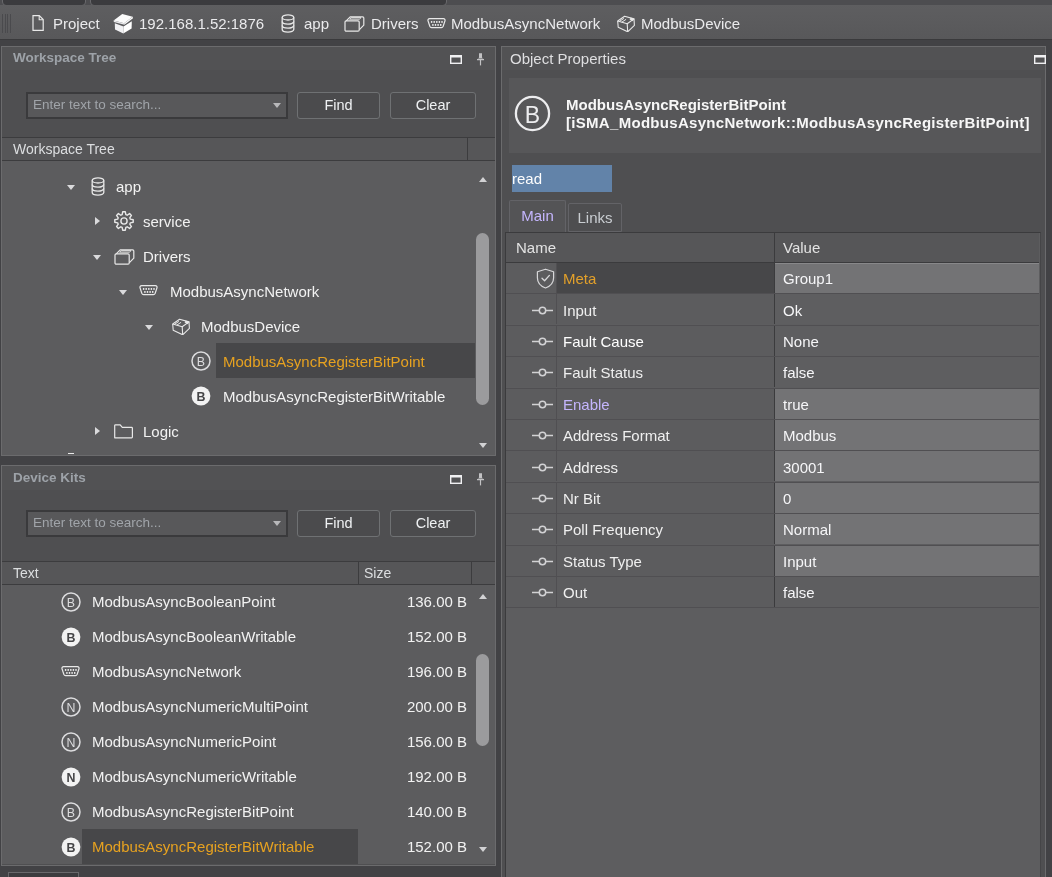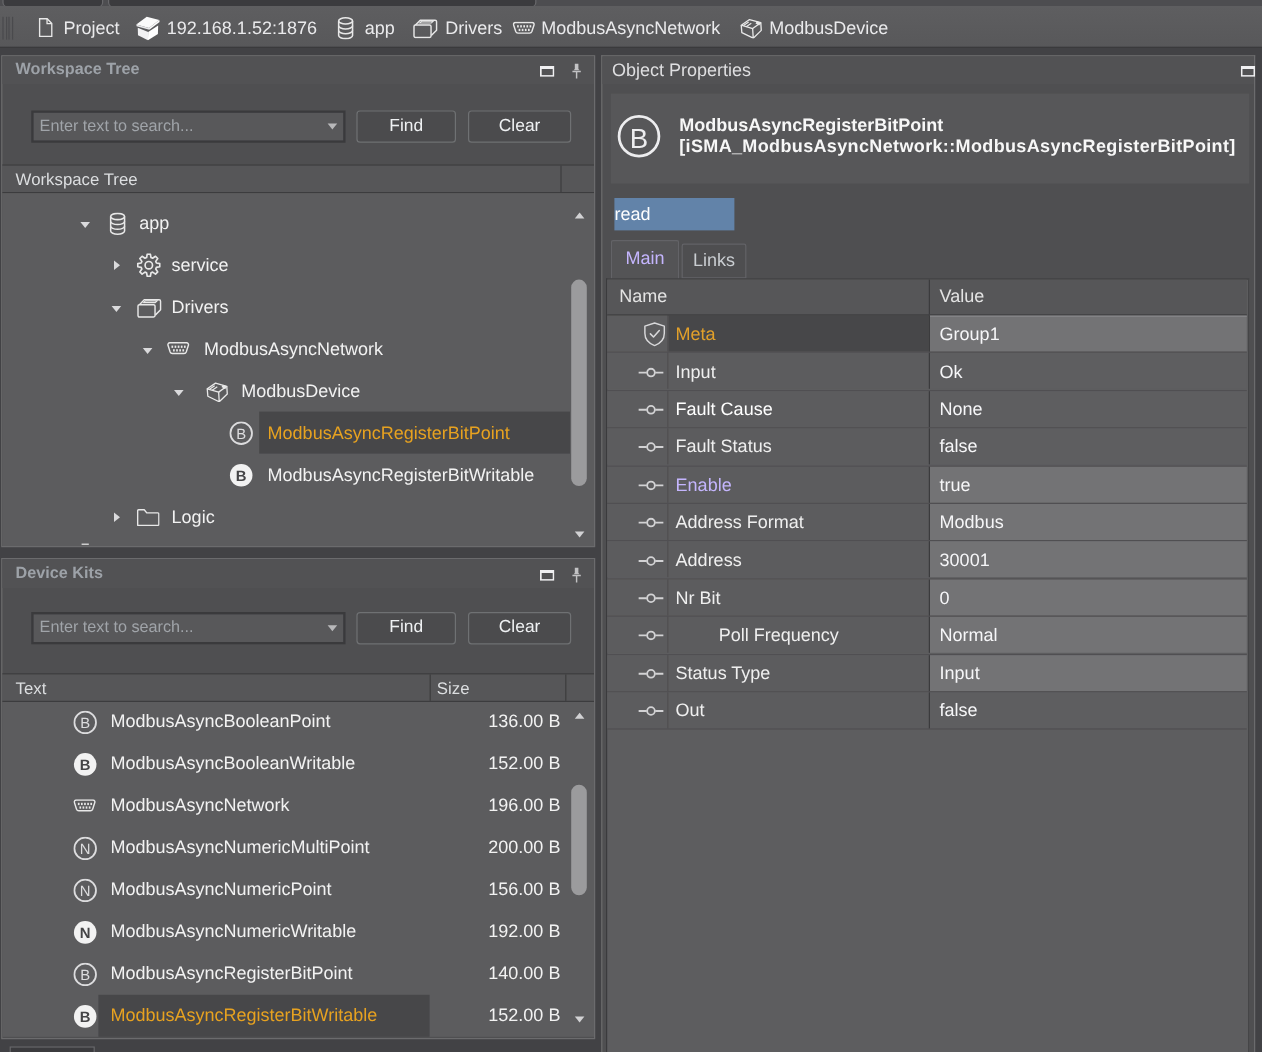--- a/index.html
+++ b/index.html
@@ -364,21 +364,21 @@
 <div style="position:absolute;left:506px;top:514px;width:50px;height:30px;background:#5c5c5e;"></div>
 <div style="position:absolute;left:557px;top:514px;width:217px;height:30px;background:#5c5c5e;"></div>
 <div style="position:absolute;left:775px;top:514px;width:264px;height:30px;background:#737375;"></div>
 <div style="position:absolute;left:506px;top:545px;width:533px;height:1px;background:#504f52;"></div>
 <div style="position:absolute;left:556px;top:514px;width:1px;height:30px;background:#504f52;"></div>
 <div style="position:absolute;left:774px;top:514px;width:1px;height:30px;background:#3b3b3d;"></div>
 <svg style="position:absolute;left:532px;top:525.4000000000001px" width="21" height="9" viewBox="0 0 21 9" fill="none">
     <path d="M0 4.5 H7 M14 4.5 H21" stroke="#d2d2d4" stroke-width="1.6"></path>
     <circle cx="10.5" cy="4.5" r="3.2" stroke="#d2d2d4" stroke-width="1.5"></circle>
   </svg>
-<div style="position:absolute;left:563px;top:518.4px;height:23px;line-height:23px;font-size:15px;color:#efefef;font-weight:400;white-space:nowrap;margin-left:36px;">Poll Frequency</div>
+<div style="position:absolute;left:563px;top:518.4px;height:23px;line-height:23px;font-size:15px;color:#efefef;font-weight:400;white-space:nowrap;">Poll Frequency</div>
 <div style="position:absolute;left:783px;top:518.4px;height:23px;line-height:23px;font-size:15px;color:#f6f6f8;font-weight:400;white-space:nowrap;">Normal</div>
 <div style="position:absolute;left:506px;top:546px;width:50px;height:30px;background:#5c5c5e;"></div>
 <div style="position:absolute;left:557px;top:546px;width:217px;height:30px;background:#5c5c5e;"></div>
 <div style="position:absolute;left:775px;top:546px;width:264px;height:30px;background:#737375;"></div>
 <div style="position:absolute;left:506px;top:576px;width:533px;height:1px;background:#504f52;"></div>
 <div style="position:absolute;left:556px;top:546px;width:1px;height:30px;background:#504f52;"></div>
 <div style="position:absolute;left:774px;top:546px;width:1px;height:30px;background:#3b3b3d;"></div>
 <svg style="position:absolute;left:532px;top:556.8px" width="21" height="9" viewBox="0 0 21 9" fill="none">
     <path d="M0 4.5 H7 M14 4.5 H21" stroke="#d2d2d4" stroke-width="1.6"></path>
     <circle cx="10.5" cy="4.5" r="3.2" stroke="#d2d2d4" stroke-width="1.5"></circle>

